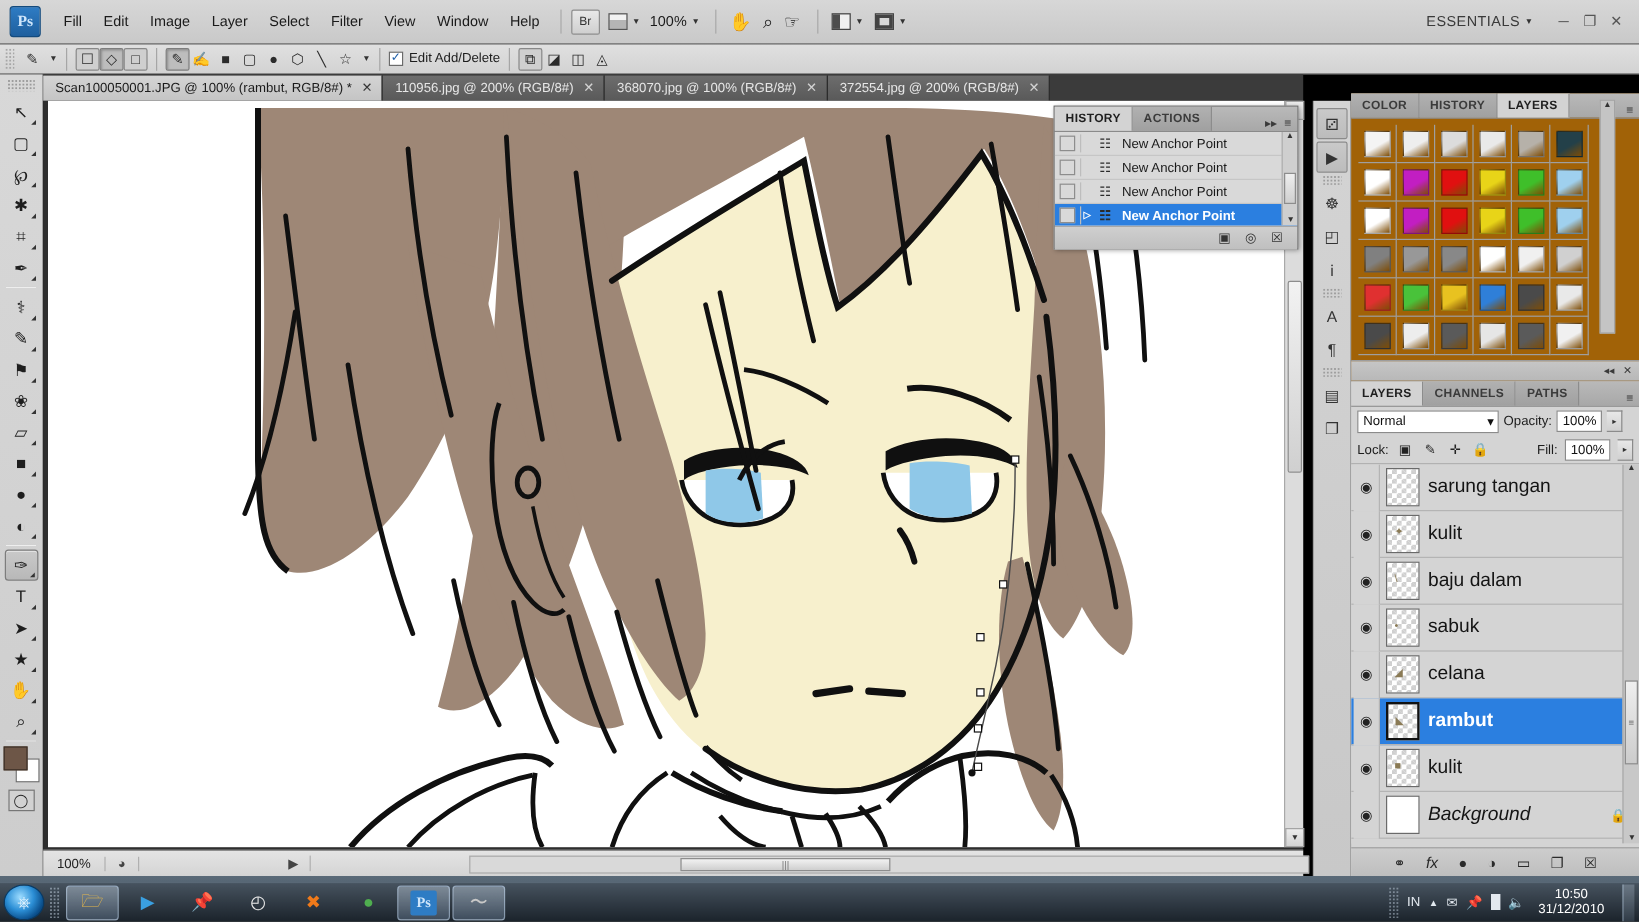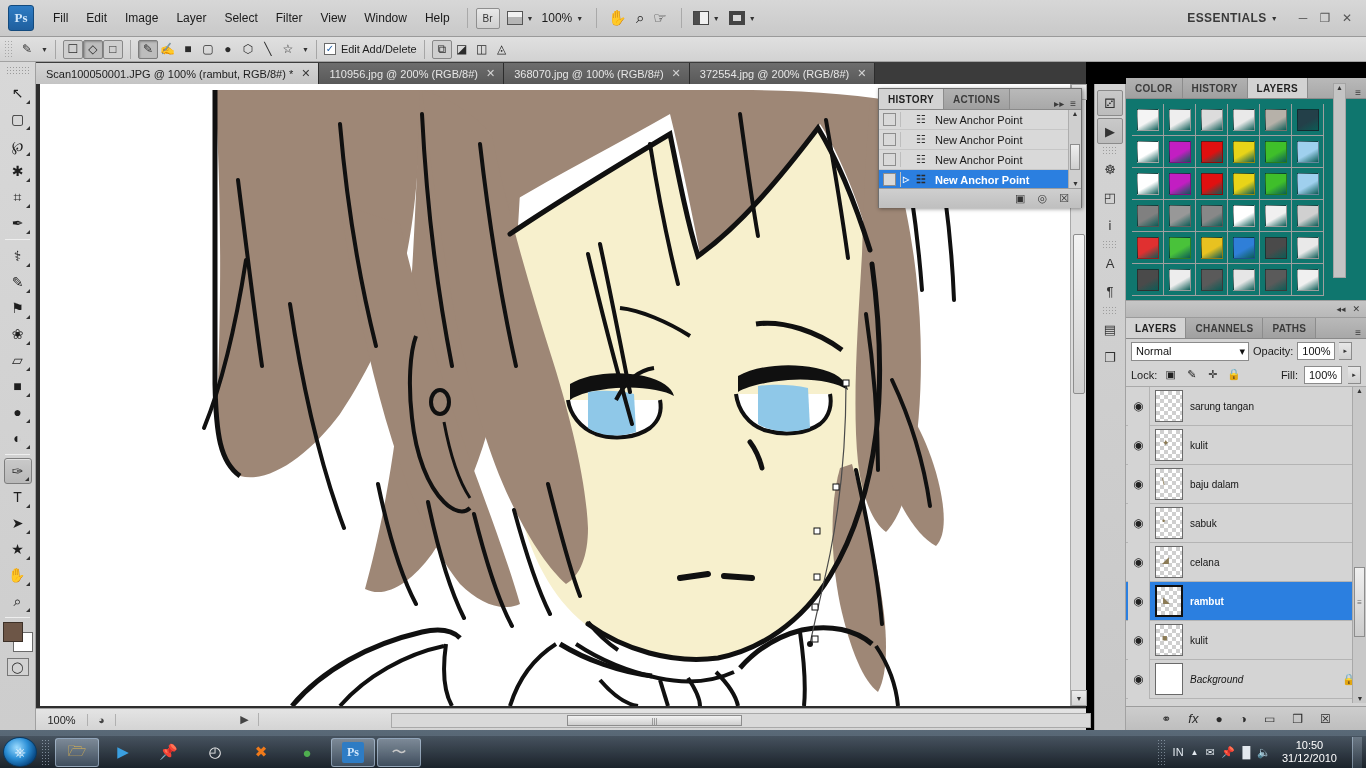--- a/index.html
+++ b/index.html
@@ -40,21 +40,21 @@
     color: #333; font-size: 10px; margin-right: 4px;
   }
   .mb-plain {
     display: flex; align-items: center; height: 21px; padding: 0 3px;
     color: #222; font-size: 11px; margin-right: 3px;
   }
   .caret { font-size: 7px; margin-left: 4px; color: #333; }
   .zoomfield { font-size: 12px; color: #1a1a1a; padding: 0 2px; }
   .essentials {
     margin-left: auto; display: flex; align-items: center;
-    font-size: 12px; color: #3a3a3a; letter-spacing: .4px; font-weight: bold;
+    font-size: 12px; color: #3a3a3a; letter-spacing: .4px;
   }
   .winbtns { display: flex; align-items: center; margin-left: 14px; margin-right: 8px; }
   .winbtn { width: 22px; text-align: center; color: #555; font-size: 12px; }
 
   
   .optionsbar {
     position: absolute; left: 0; top: 37px; width: 1366px; height: 25px;
     background: linear-gradient(#e0e0e0, #d2d2d2);
     border-bottom: 1px solid #a2a2a2;
     display: flex; align-items: center; padding-left: 4px;
@@ -202,21 +202,21 @@
     font-size: 13px; color: #333;
   }
   .rail-ico.framed { border: 1px solid #8a8a8a; background: linear-gradient(#c9c9c9,#bcbcbc);
     border-radius: 2px; }
   .rail-grip { height: 8px; margin: 2px 7px;
     background-image: radial-gradient(#9d9d9d 38%, transparent 40%); background-size: 3px 3px; }
 
   
   .rightcol { position: absolute; left: 1126px; top: 78px; width: 240px; height: 652px;
      background: #d4d4d4; }
-  .styles-panel { position: relative; width: 240px; height: 240px; background: #0f766e;
+  .styles-panel { position: relative; width: 240px; height: 240px; background: #a16207;
      border-bottom: 1px solid #9b9b9b; }
   .styles-grid { position: relative; padding: 5px 4px 0 6px; display: grid;
      grid-template-columns: repeat(6, 32px); gap: 0px; width: 200px; }
   .sw {
     width: 32px; height: 32px; border-right: 1px solid #9f9f9f; border-bottom: 1px solid #9f9f9f;
     display: flex; align-items: center; justify-content: center;
   }
   .sw i { display: block; width: 22px; height: 22px; border: 1px solid rgba(0,0,0,.35); }
   .styles-scroll { position: absolute; right: 20px; top: 5px; width: 13px; height: 195px;
      background: #c4c4c4; border: 1px solid #a4a4a4; }
@@ -261,21 +261,21 @@
     background-color: #fff;
     background-image:
       linear-gradient(45deg, #cfcfcf 25%, transparent 25%, transparent 75%, #cfcfcf 75%),
       linear-gradient(45deg, #cfcfcf 25%, transparent 25%, transparent 75%, #cfcfcf 75%);
     background-size: 8px 8px; background-position: 0 0, 4px 4px;
     position: relative; overflow: hidden;
   }
   .thumb.sel { border: 2px solid #111; }
   .thumb.plain { background-image: none; background-color: #fff; }
   .thumb .mark { position: absolute; font-size: 9px; }
-  .layer-name { font-size: 10px; color: #141414; }
+  .layer-name { font-size: 16px; color: #141414; }
   .layer-name.italic { font-style: italic; }
   .lock-badge { margin-left: auto; margin-right: 10px; font-size: 11px; color: #333; }
   .layers-scroll { position: absolute; right: 0; top: 0; width: 14px; height: 316px;
      background: #c8c8c8; border-left: 1px solid #a8a8a8; }
   .ls-thumb { position: absolute; left: 1px; top: 180px; width: 11px; height: 70px;
      background: linear-gradient(#efefef,#cccccc); border: 1px solid #8d8d8d;
      display:flex;align-items:center;justify-content:center;font-size:8px;color:#666; }
   .layers-footer {
     position: absolute; left: 0; right: 0; bottom: 0; height: 24px;
     background: linear-gradient(#cdcdcd,#bebebe); border-top: 1px solid #9d9d9d;

